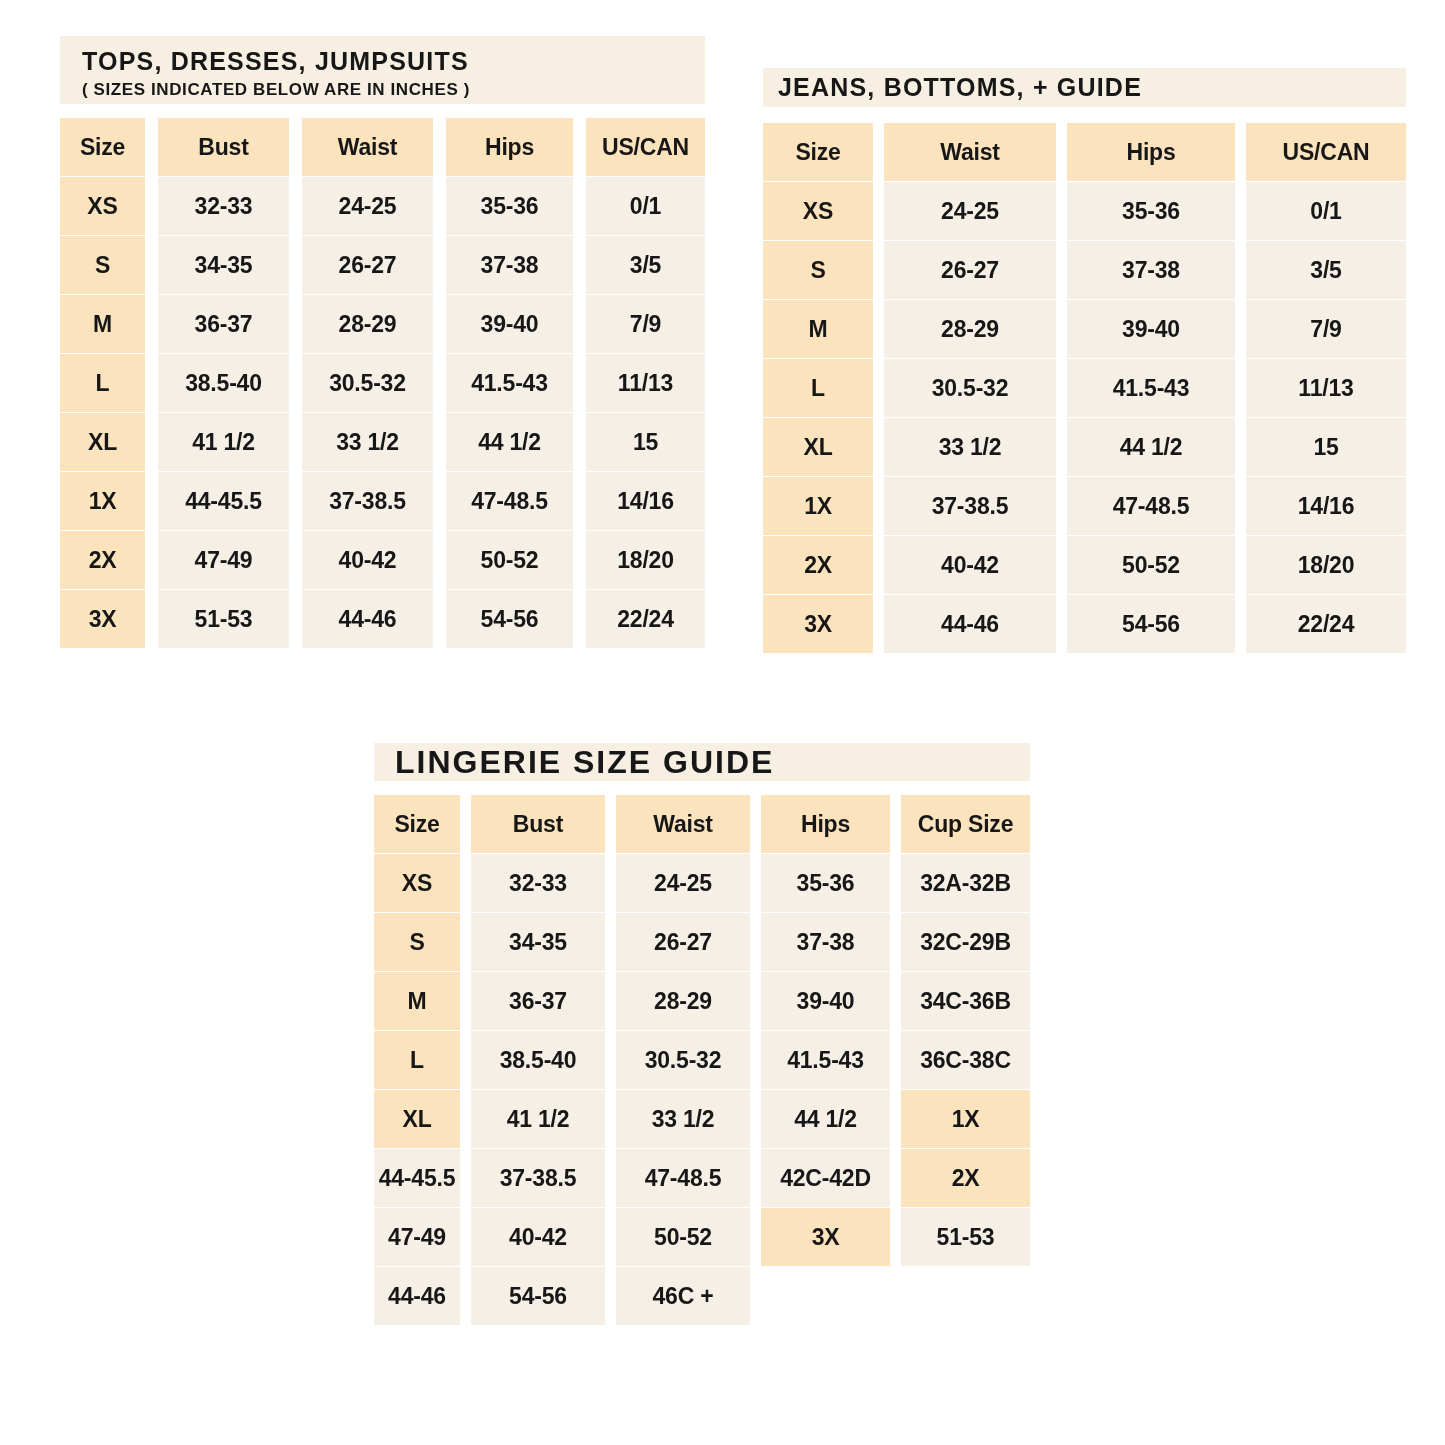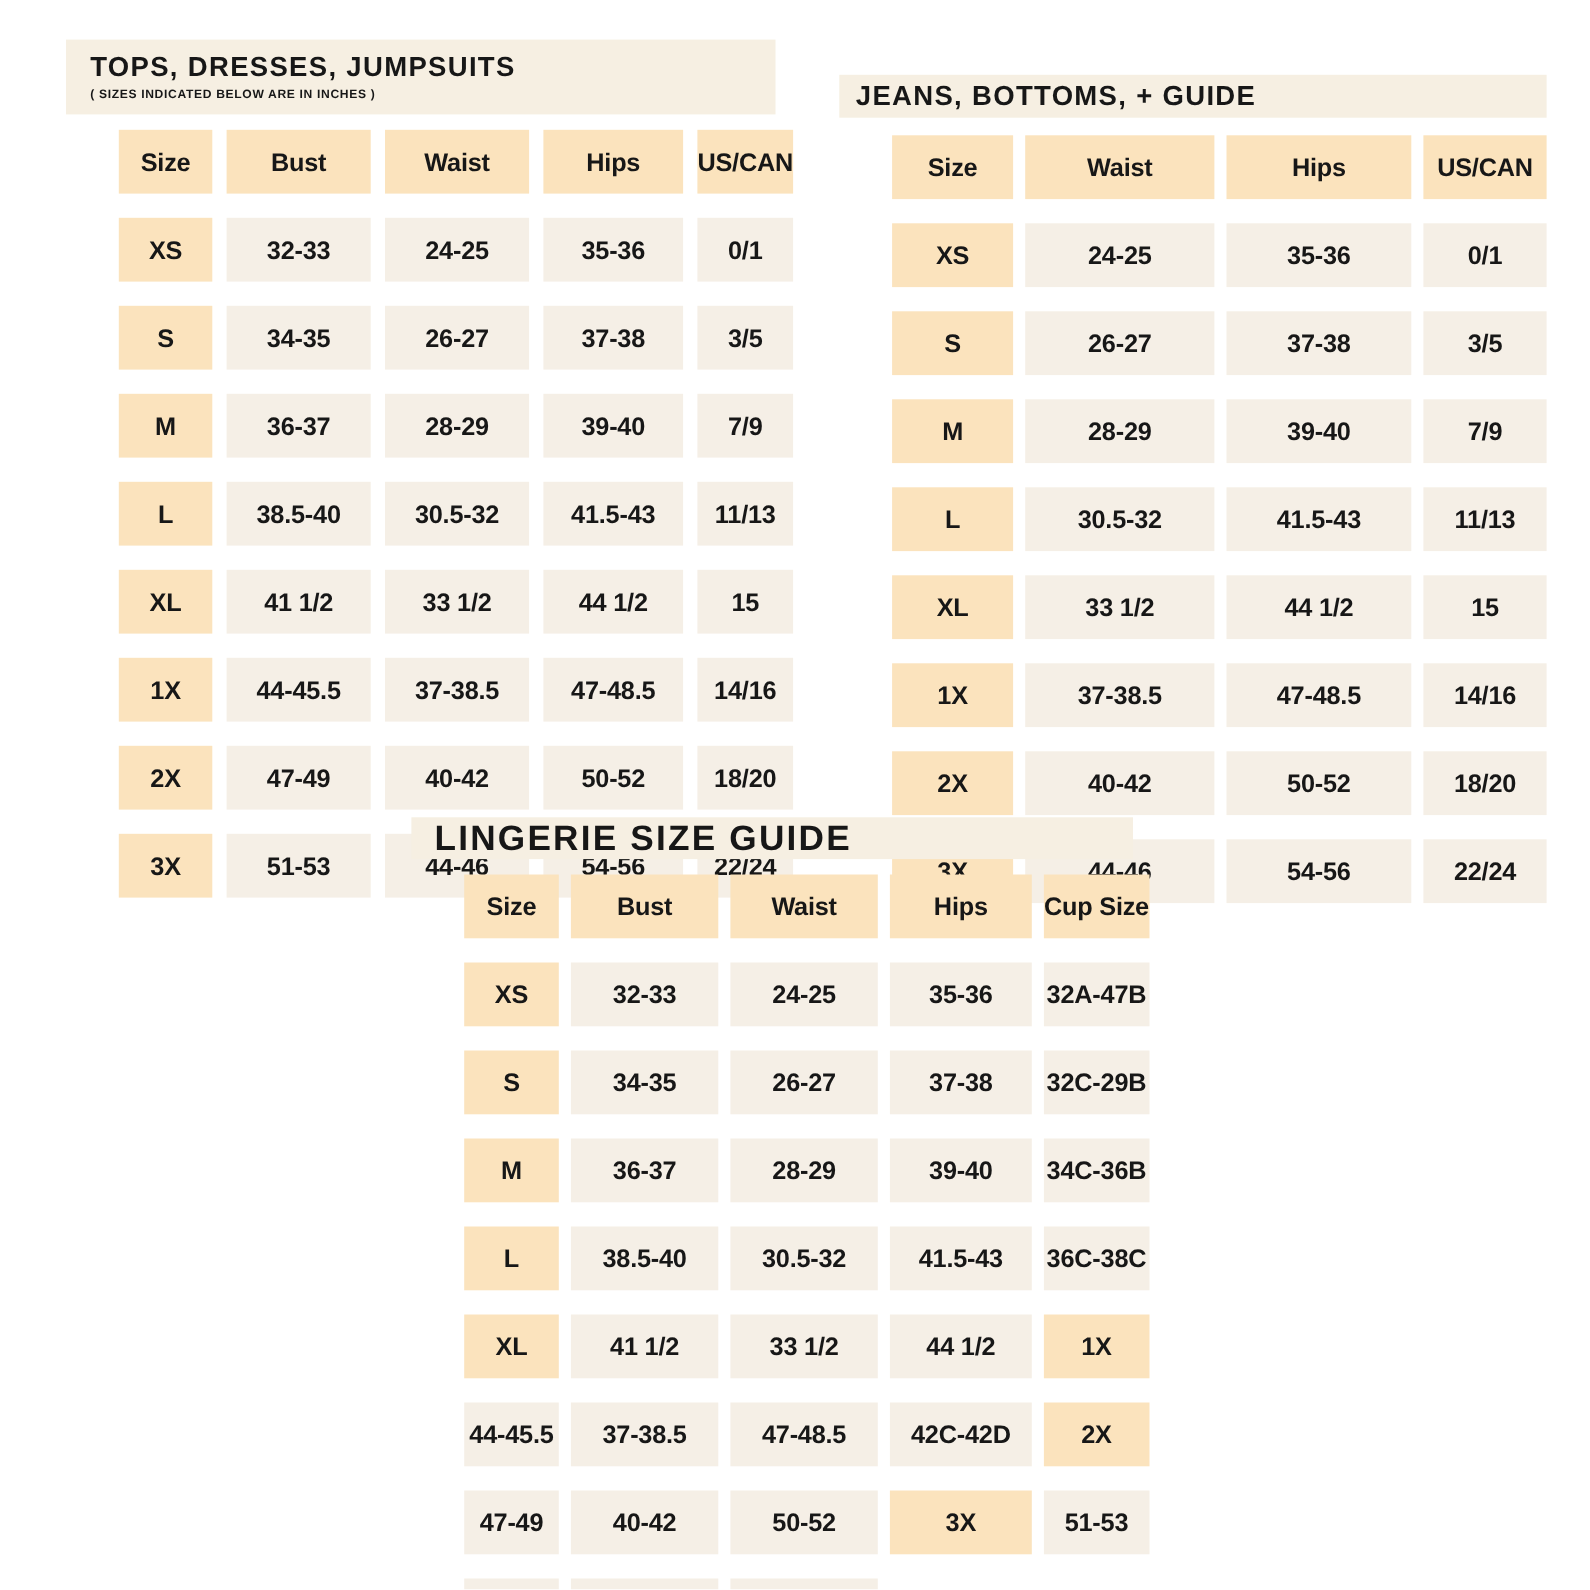--- a/index.html
+++ b/index.html
@@ -21,31 +21,30 @@
   .banner { background: #f6efe2; }
   .banner-title {
     font-weight: 700;
     font-size: 25px;
     letter-spacing: 1.2px;
     color: #171717;
     white-space: nowrap;
   }
   .banner-subtitle {
     font-weight: 700;
-    font-size: 11px;
+    font-size: 17px;
     letter-spacing: 0.6px;
     margin-top: 4px;
     white-space: nowrap;
   }
 
   .grid {
     display: grid;
     grid-auto-rows: 58px;
-    row-gap: 22px;
-    margin-left: 48px;
+    row-gap: 1px;
   }
   .cell {
     display: flex;
     align-items: center;
     justify-content: center;
     font-weight: 700;
     font-size: 23px;
     letter-spacing: -0.2px;
     white-space: nowrap;
   }
@@ -190,21 +189,21 @@
     <div class="grid">
         <div class="cell accent">Size</div>
         <div class="cell accent">Bust</div>
         <div class="cell accent">Waist</div>
         <div class="cell accent">Hips</div>
         <div class="cell accent">Cup Size</div>
         <div class="cell accent">XS</div>
         <div class="cell plain">32-33</div>
         <div class="cell plain">24-25</div>
         <div class="cell plain">35-36</div>
-        <div class="cell plain">32A-47B</div>
+        <div class="cell plain">32A-32B</div>
         <div class="cell accent">S</div>
         <div class="cell plain">34-35</div>
         <div class="cell plain">26-27</div>
         <div class="cell plain">37-38</div>
         <div class="cell plain">32C-29B</div>
         <div class="cell accent">M</div>
         <div class="cell plain">36-37</div>
         <div class="cell plain">28-29</div>
         <div class="cell plain">39-40</div>
         <div class="cell plain">34C-36B</div>

